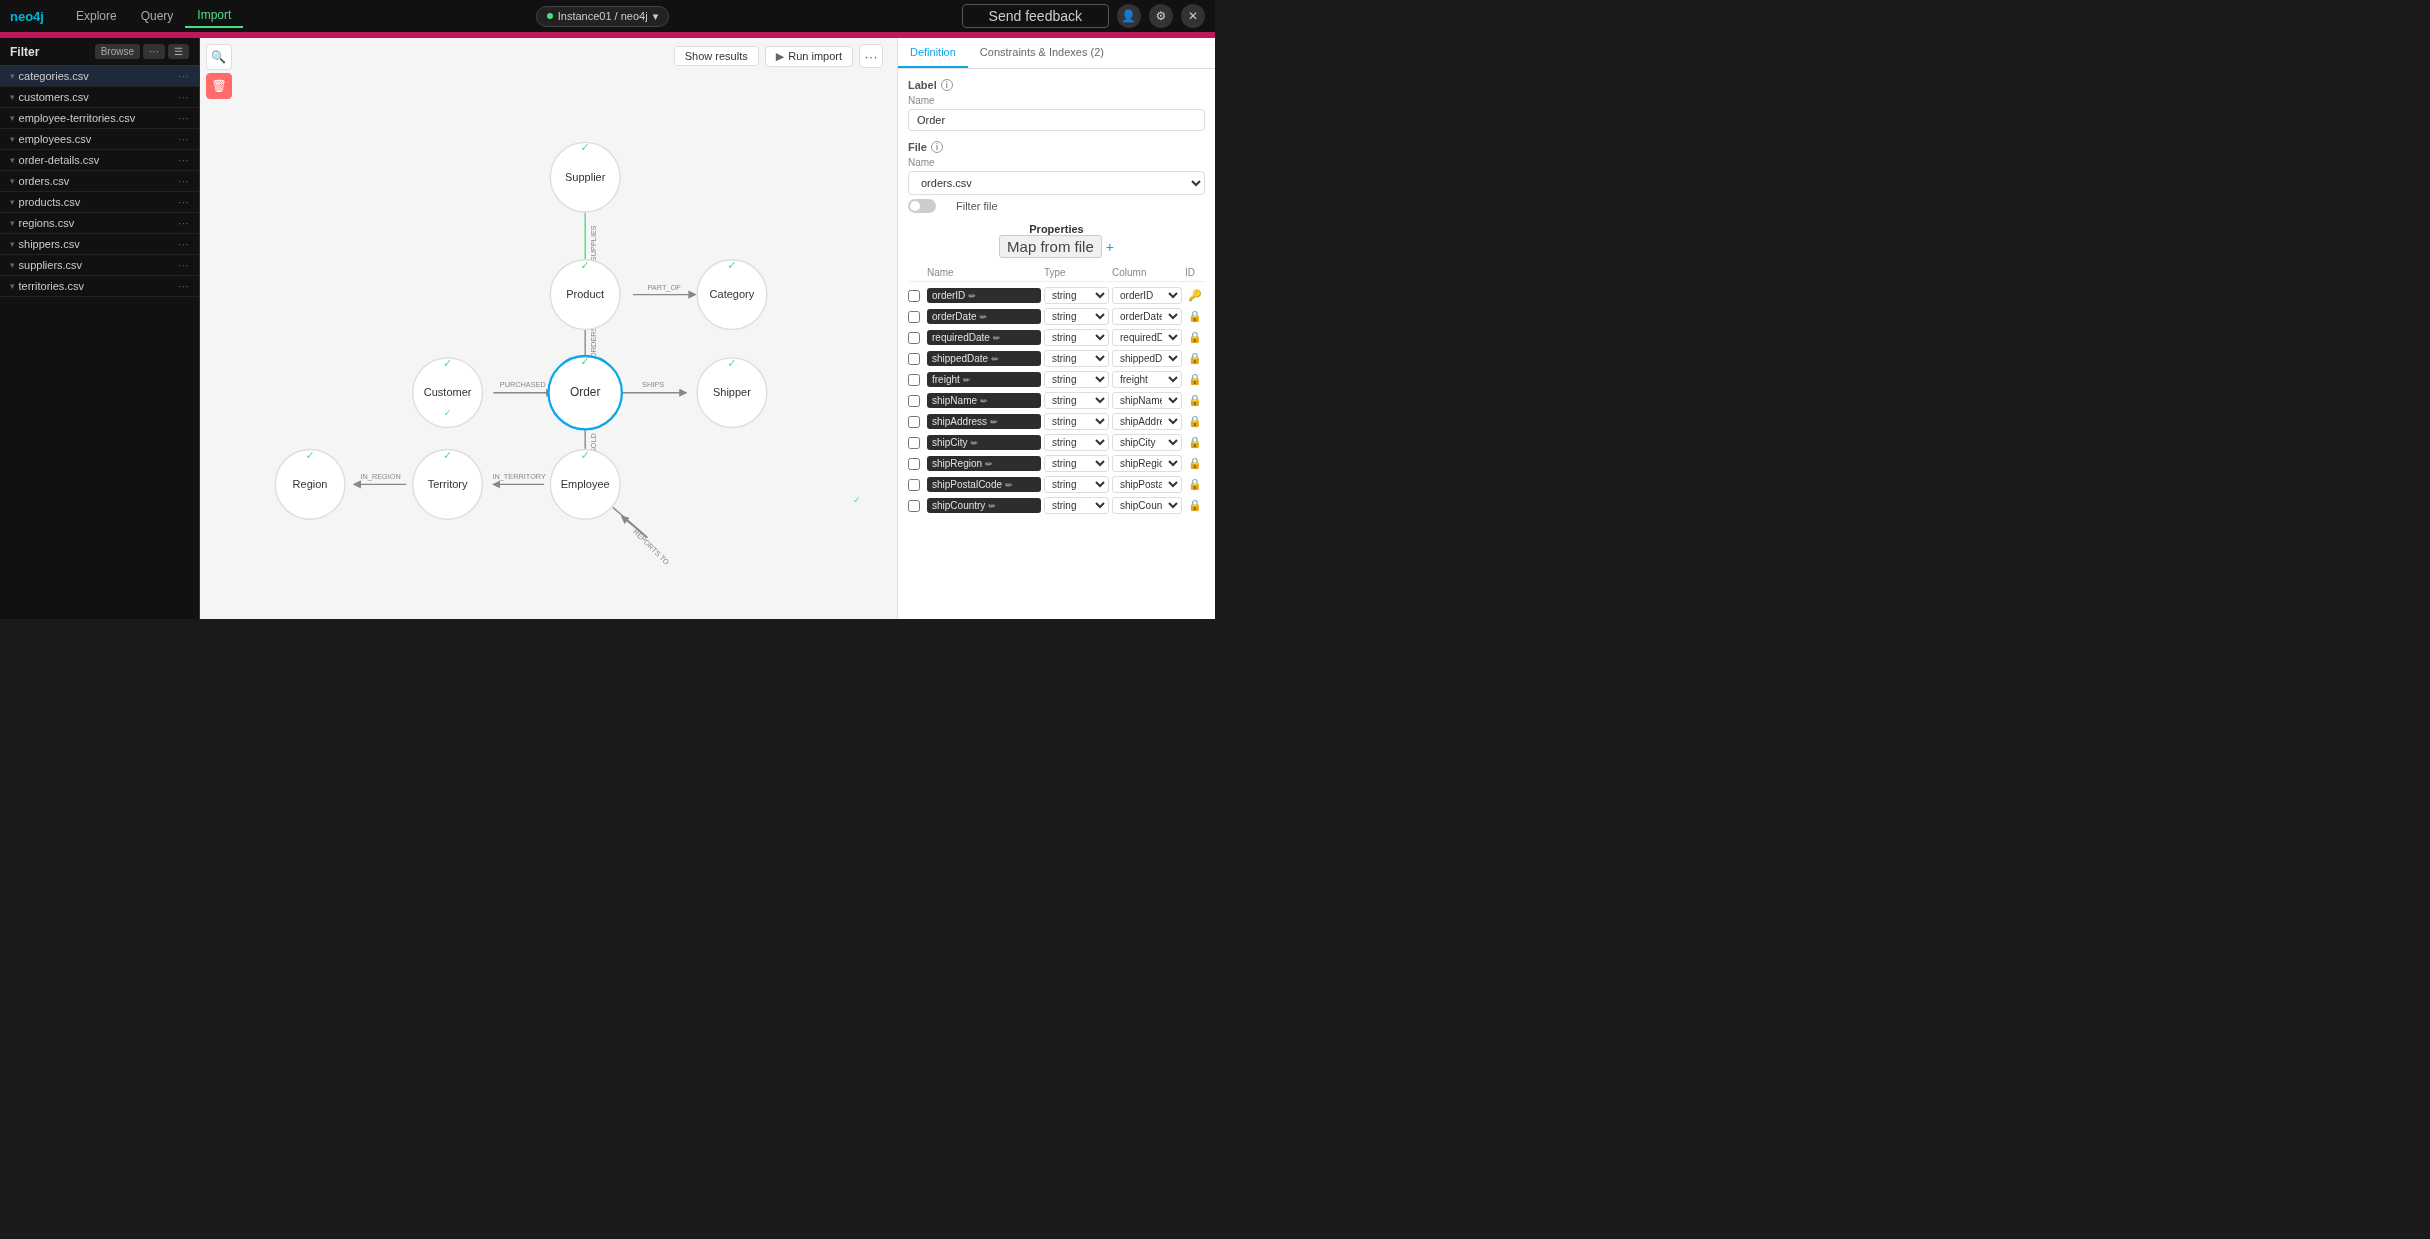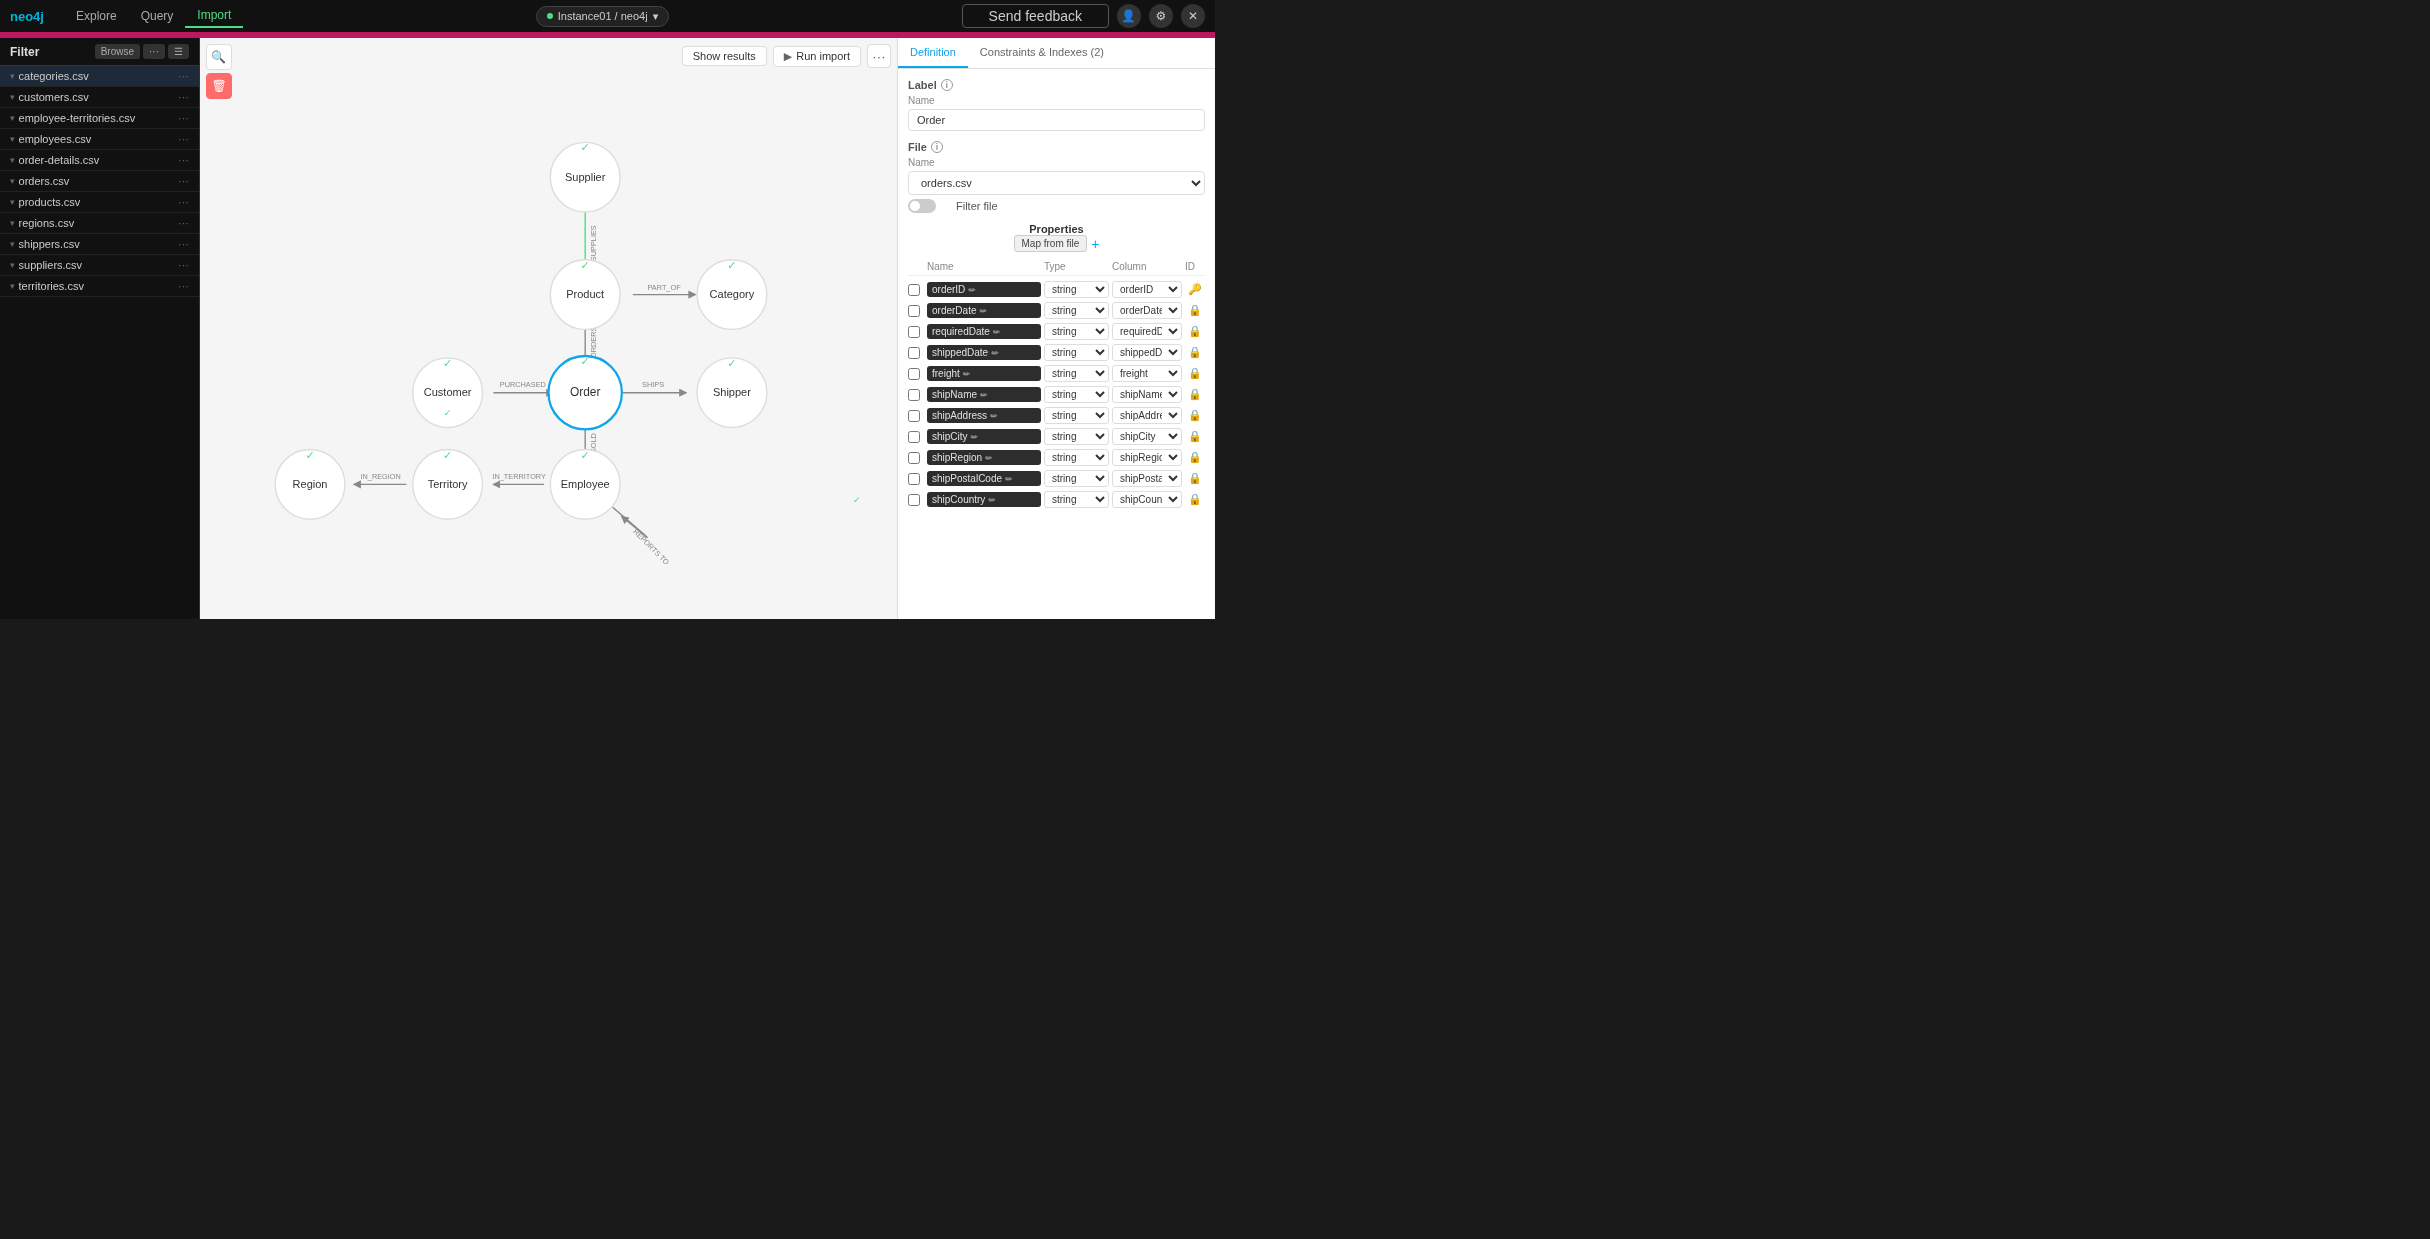--- a/index.html
+++ b/index.html
@@ -31,21 +31,21 @@
     .file-item.active { background: #1e2a3a; }
     .file-name { font-size: 11px; color: #ccc; display: flex; align-items: center; gap: 4px; }
     .file-chevron { color: #666; font-size: 9px; }
     .file-menu { color: #666; font-size: 11px; }
 
     
     .canvas-area { flex: 1; background: #f5f5f5; position: relative; overflow: hidden; }
     .canvas-toolbar { position: absolute; top: 6px; left: 6px; display: flex; flex-direction: column; gap: 3px; z-index: 10; }
     .canvas-btn { background: white; border: 1px solid #ddd; border-radius: 4px; width: 26px; height: 26px; display: flex; align-items: center; justify-content: center; cursor: pointer; font-size: 12px; color: #555; }
     .canvas-btn.active { background: #ff6b6b; border-color: #ff6b6b; color: white; }
-    .canvas-top-bar { position: absolute; top: 6px; right: 6px; display: flex; align-items: center; gap: 6px; z-index: 10; }
+    .canvas-top-bar { position: absolute; top: 6px; right: 14px; display: flex; align-items: center; gap: 6px; z-index: 10; }
     .show-results-btn { background: white; border: 1px solid #ddd; border-radius: 4px; padding: 3px 10px; font-size: 11px; color: #333; cursor: pointer; }
     .run-import-btn { background: white; border: 1px solid #ddd; border-radius: 4px; padding: 3px 10px; font-size: 11px; color: #333; cursor: pointer; display: flex; align-items: center; gap: 4px; }
     .run-icon { color: #666; }
     .canvas-more { background: white; border: 1px solid #ddd; border-radius: 4px; width: 24px; height: 24px; display: flex; align-items: center; justify-content: center; cursor: pointer; color: #555; }
 
     
     .graph-svg { width: 100%; height: 100%; }
     
     
     .right-panel { width: 318px; background: #fff; border-left: 1px solid #ddd; display: flex; flex-direction: column; color: #333; flex-shrink: 0; overflow: hidden; }
@@ -59,21 +59,21 @@
     .panel-sublabel { font-size: 10px; color: #888; margin-bottom: 3px; }
     .panel-input { width: 100%; border: 1px solid #ddd; border-radius: 4px; padding: 4px 8px; font-size: 11px; color: #333; background: #fff; }
     .panel-select { width: 100%; border: 1px solid #ddd; border-radius: 4px; padding: 4px 8px; font-size: 11px; color: #333; background: #fff; }
     .filter-toggle { display: flex; align-items: center; gap: 20px; margin-top: 4px; }
     .toggle-switch { width: 28px; height: 14px; background: #ccc; border-radius: 7px; position: relative; cursor: pointer; }
     .toggle-knob { width: 10px; height: 10px; background: white; border-radius: 50%; position: absolute; top: 2px; left: 2px; transition: left 0.2s; }
     .filter-label { font-size: 11px; color: #555; }
     
     .props-header { display: flex; align-items: center; justify-content: space-between; margin-bottom: 6px; flex-direction: column; }
     .props-title { font-size: 11px; font-weight: 600; color: #333; }
-    .map-from-file-btn { background: #f0f0f0; border: 1px solid #ccc; border-radius: 3px; padding: 2px 7px; font-size: 10px; cursor: pointer; color: #444; }
+    .map-from-file-btn { background: #f0f0f0; border: 1px solid #ccc; border-radius: 3px; padding: 2px 7px; font-size: 15px; cursor: pointer; color: #444; }
     .add-prop-btn { background: transparent; border: none; color: #0ea5e9; font-size: 14px; cursor: pointer; }
     .props-col-headers { display: grid; grid-template-columns: 16px 1fr 65px 70px 20px; gap: 3px; padding: 3px 0; border-bottom: 1px solid #eee; margin-bottom: 3px; }
     .col-header { font-size: 10px; color: #888; }
     .prop-row { display: grid; grid-template-columns: 16px 1fr 65px 70px 20px; gap: 3px; padding: 2px 0; align-items: center; }
     .prop-checkbox { width: 12px; height: 12px; }
     .prop-name { background: #2d2d2d; color: #e0e0e0; border-radius: 3px; padding: 2px 5px; font-size: 10px; display: flex; align-items: center; gap: 3px; }
     .prop-edit-icon { color: #aaa; font-size: 9px; cursor: pointer; }
     .prop-type-select { border: 1px solid #ddd; border-radius: 3px; padding: 1px 3px; font-size: 10px; color: #333; background: #fff; width: 100%; }
     .prop-col-select { border: 1px solid #ddd; border-radius: 3px; padding: 1px 3px; font-size: 10px; color: #333; background: #fff; width: 100%; }
     .prop-key-icon { font-size: 11px; color: #aaa; text-align: center; }

